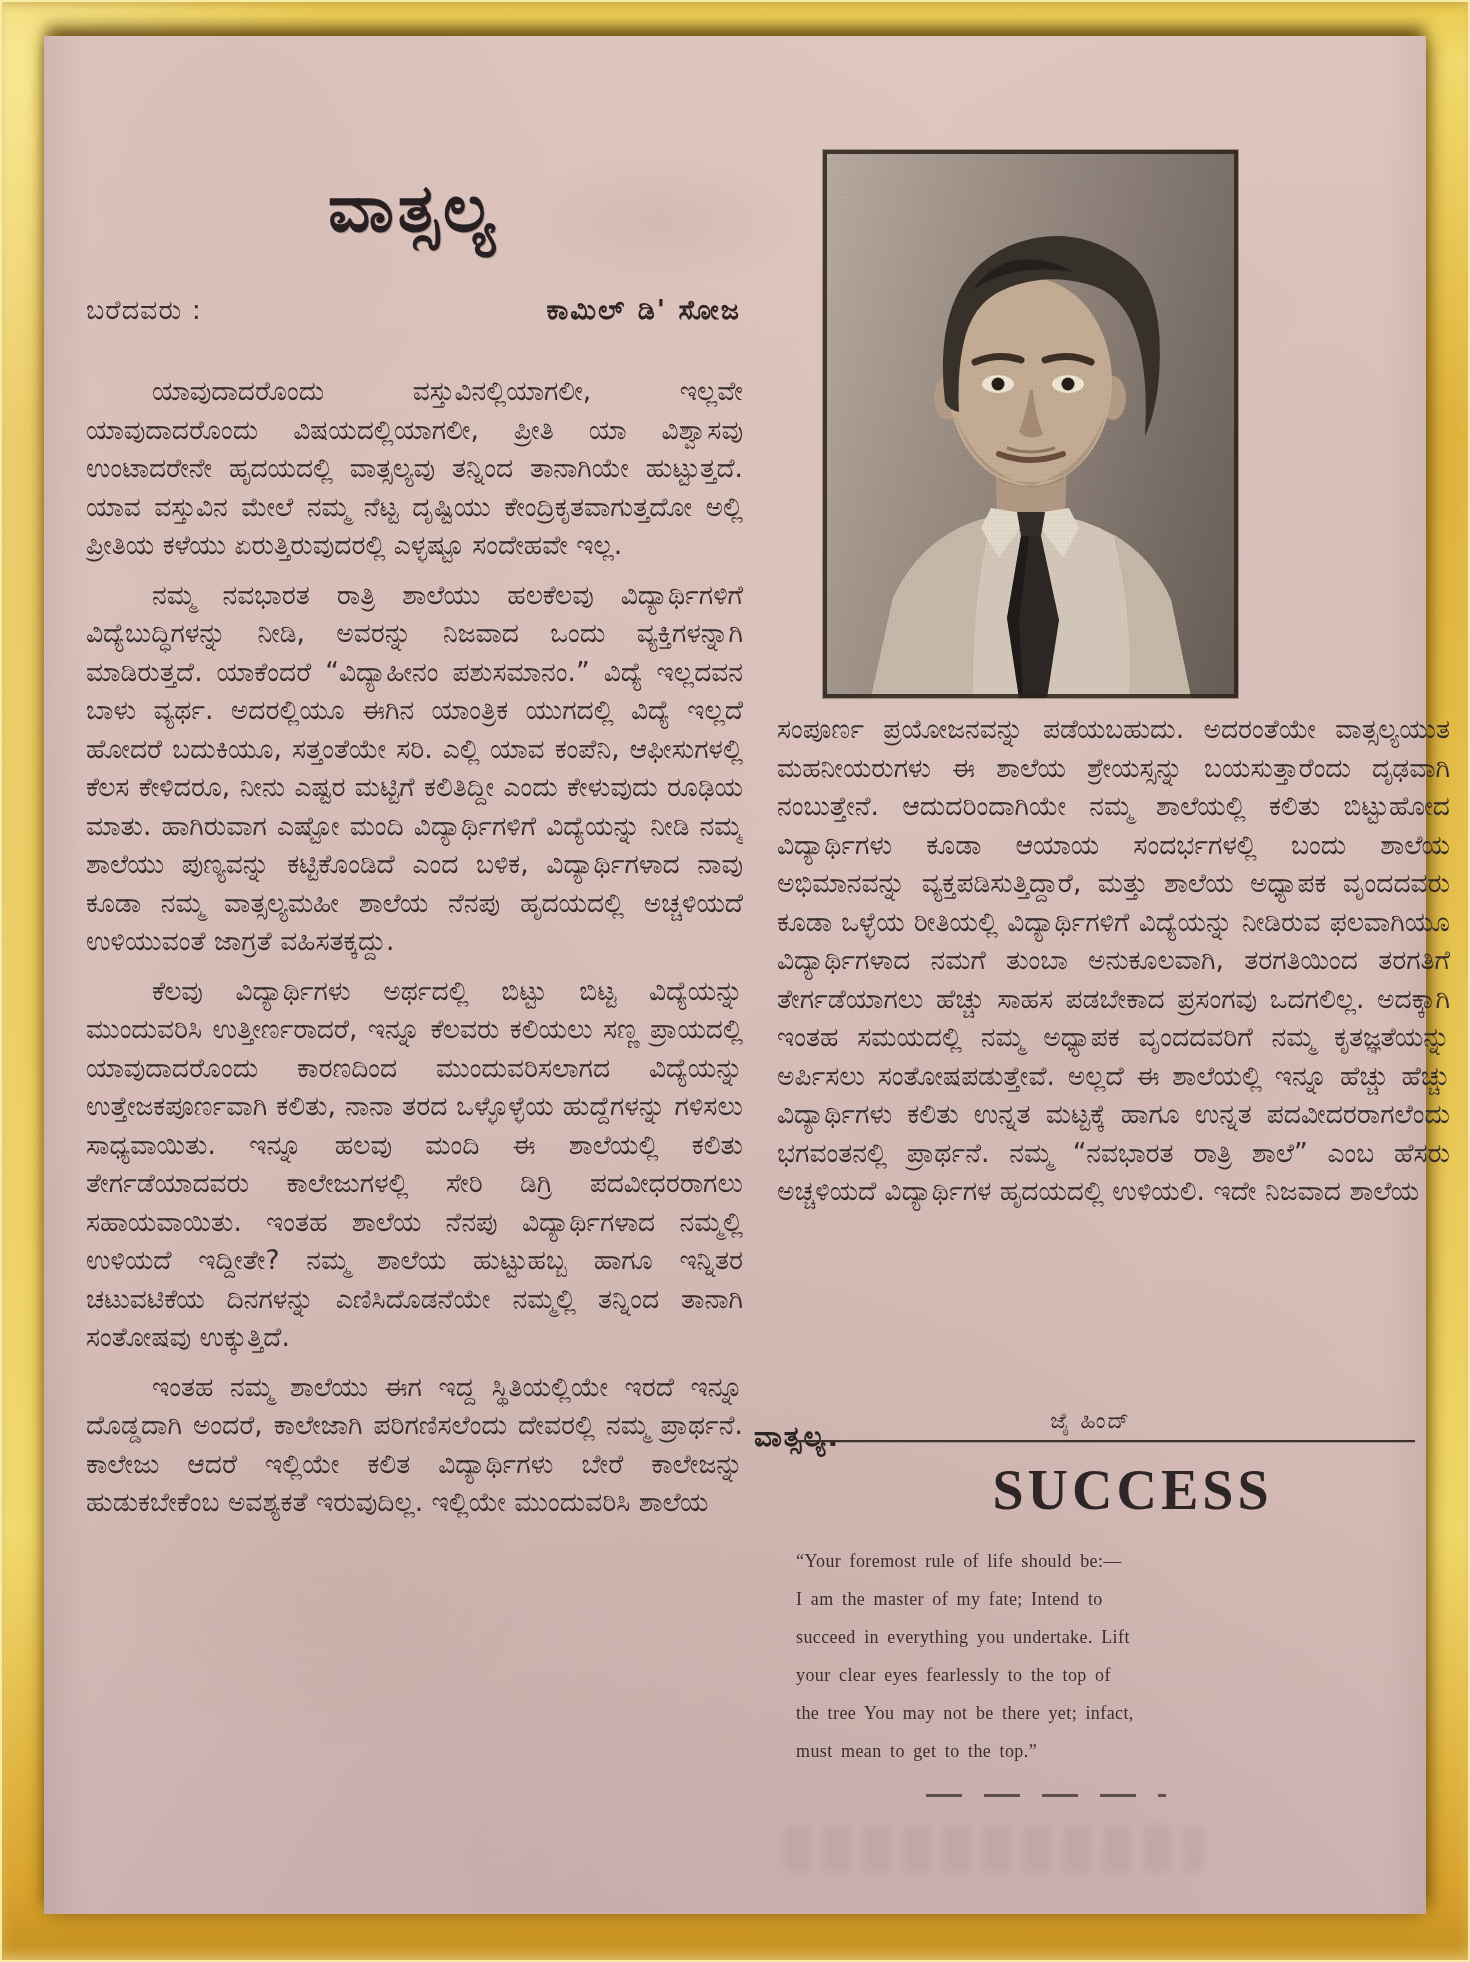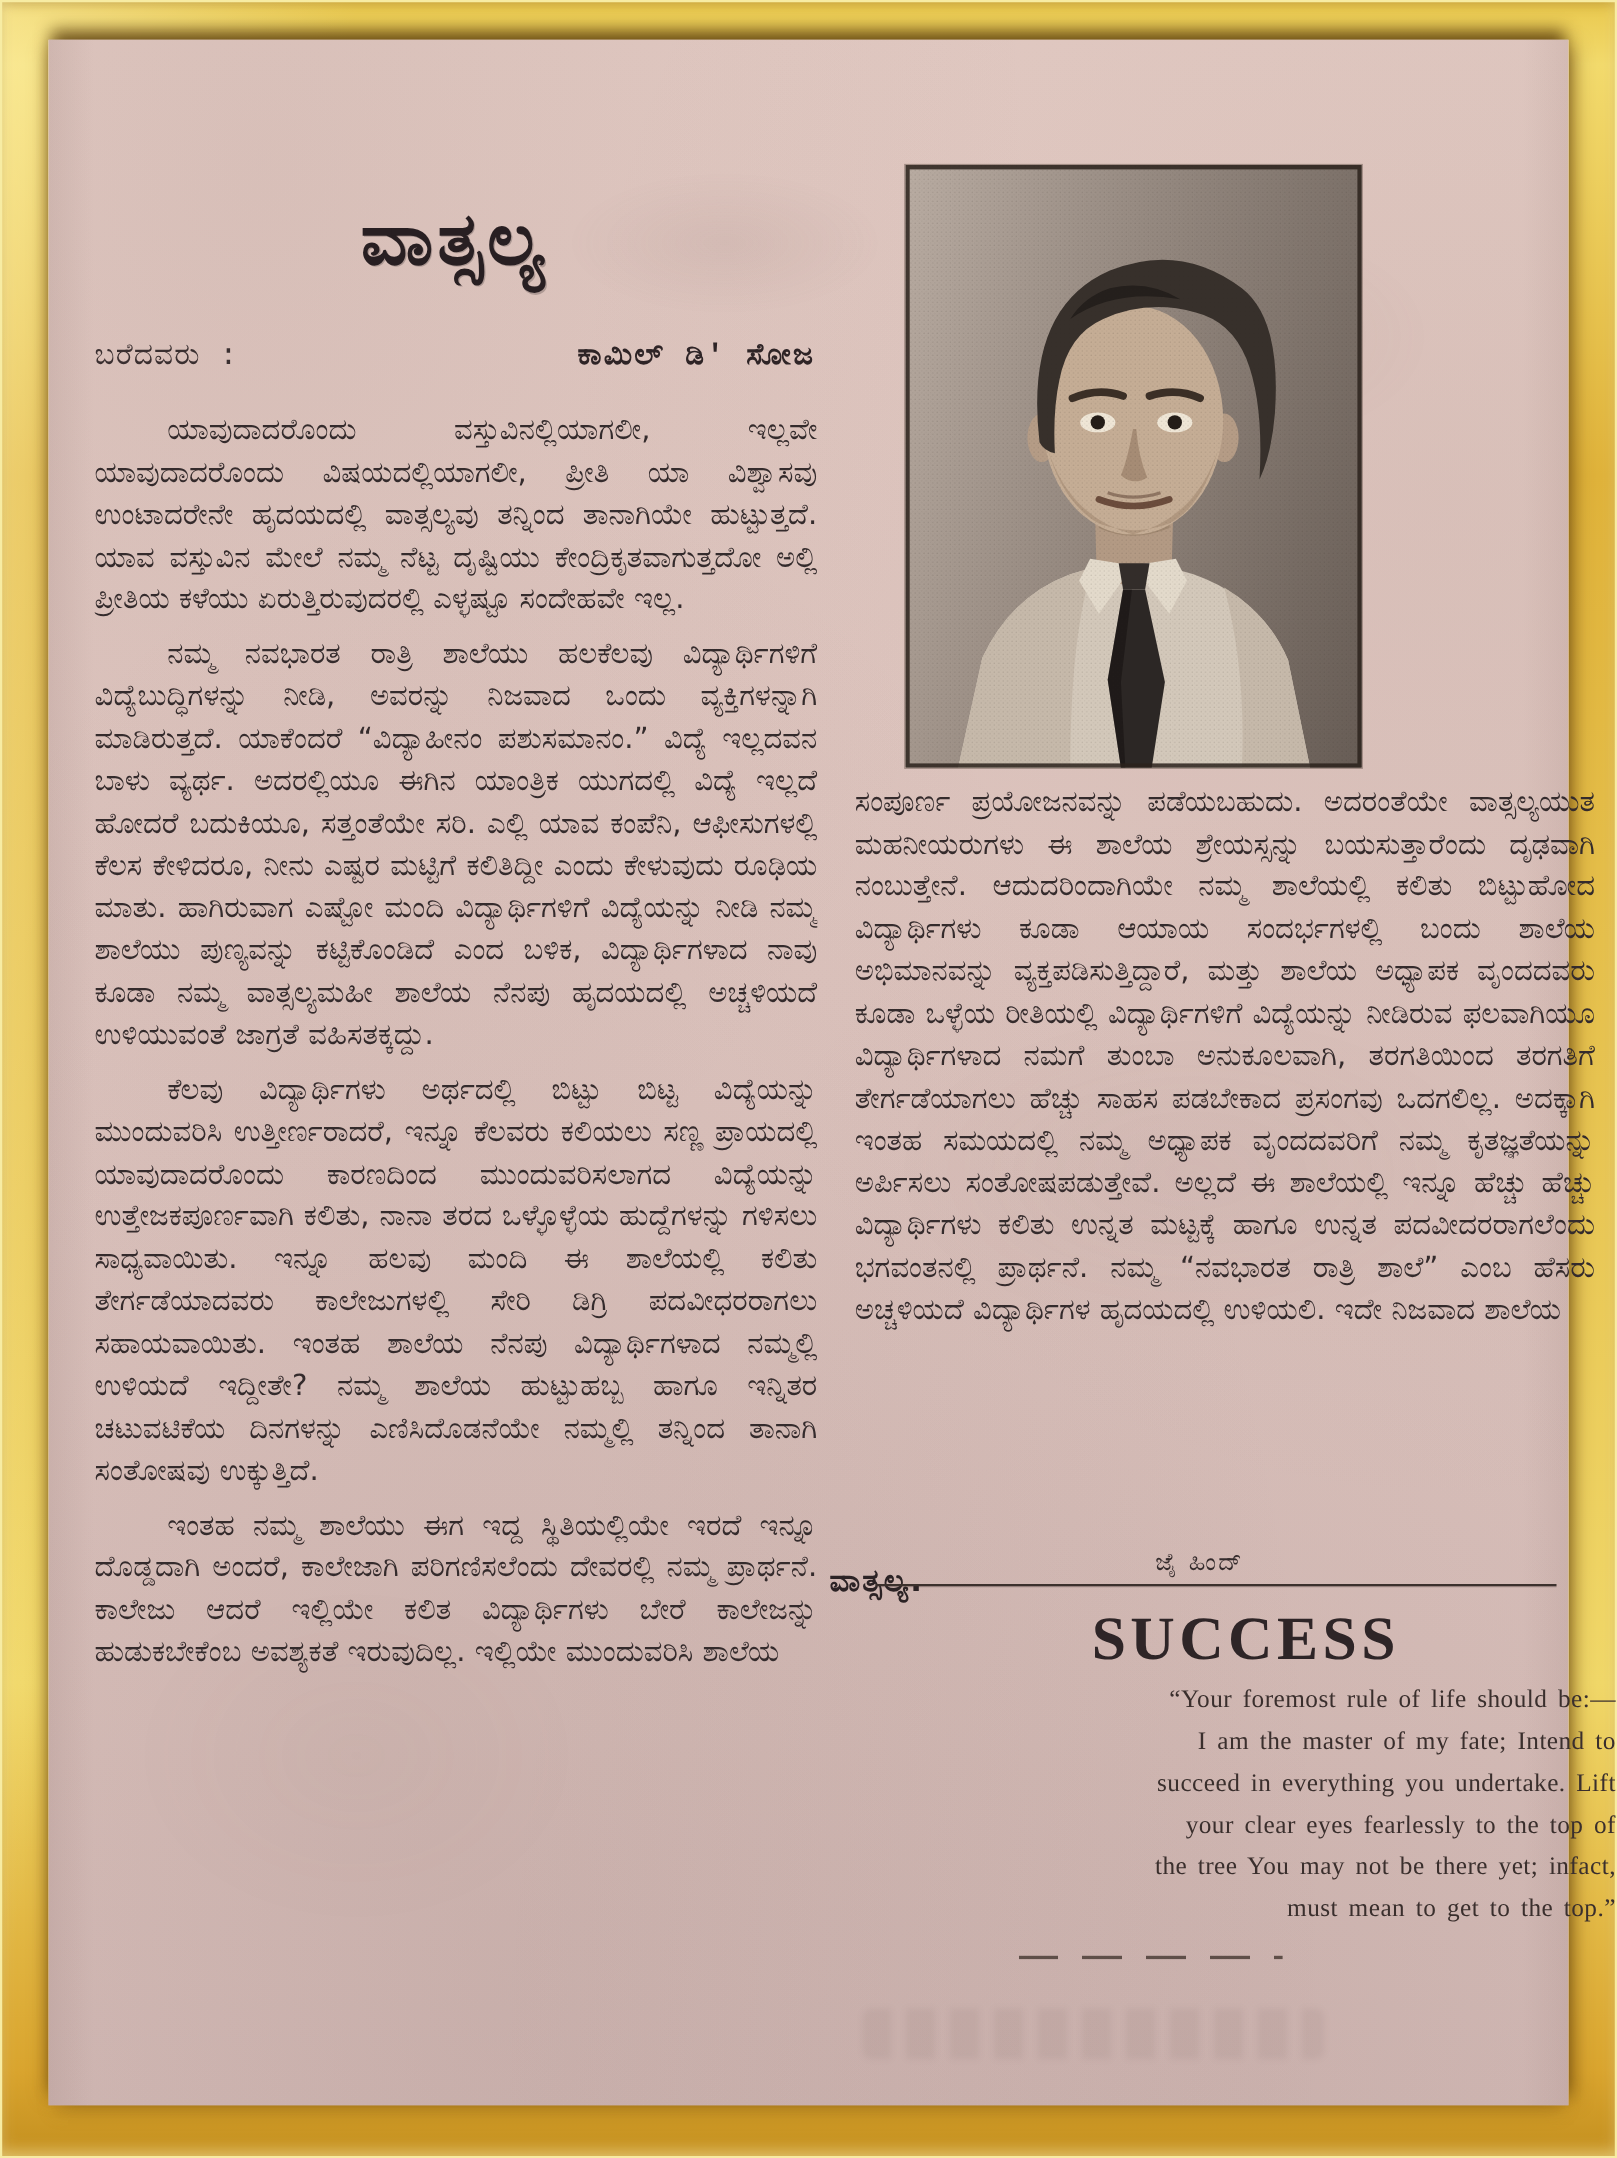--- a/index.html
+++ b/index.html
@@ -30,21 +30,21 @@
   
   .ghost{position:absolute;pointer-events:none;filter:blur(3px);opacity:.5;}
   .g1{left:470px;top:120px;width:290px;height:130px;background:radial-gradient(ellipse,rgba(125,95,92,.18),transparent 70%);}
   .g2{left:930px;top:170px;width:330px;height:200px;background:radial-gradient(ellipse,rgba(120,95,90,.12),transparent 70%);}
   .g3{left:760px;top:880px;width:560px;height:300px;background:radial-gradient(ellipse,rgba(118,92,88,.11),transparent 70%);}
   .g4{left:740px;top:1790px;width:420px;height:46px;
       background:repeating-linear-gradient(90deg,rgba(100,78,74,.16) 0 26px,rgba(100,78,74,0) 26px 40px);
       border-radius:8px;}
   .g5{left:70px;top:1400px;width:420px;height:320px;background:radial-gradient(ellipse,rgba(122,96,90,.08),transparent 70%);}
 
-  .masthead{position:absolute;left:42px;top:144px;width:655px;text-align:center;font-family:Liberation Mono, monospace;}
+  .masthead{position:absolute;left:42px;top:130px;width:655px;text-align:center;}
   .title{
     margin:0;font-size:66px;line-height:1.3;font-weight:bold;color:#281f22;
     letter-spacing:4px;text-shadow:1px 1px 0 rgba(40,30,30,.25);
   }
   .byline{margin-top:42px;font-size:27px;color:#3a2f30;display:flex;justify-content:space-between;gap:34px;}
   .byline .label{letter-spacing:1px;}
   .byline .author{font-weight:bold;letter-spacing:2px;color:#2e2426;}
 
   .col-left{
     position:absolute;left:42px;top:336px;width:657px;height:1480px;overflow:hidden;
@@ -72,22 +72,22 @@
     font-size:22px;letter-spacing:2px;color:#342b2c;
   }
 
   .success{position:absolute;left:752px;top:1404px;width:673px;font-family:"Liberation Serif",serif;}
   .success .rule{height:0;border:0;border-top:2px solid #3c312d;width:92%;margin:0;
     box-shadow:0 1px 0 rgba(60,49,45,.25);}
   .success h2{
     margin:16px 0 0 0;text-align:center;font-size:56px;letter-spacing:4px;
     color:#2e2527;font-weight:bold;word-spacing:6px;
   }
-  .quote{margin-top:4px;font-size:23px;line-height:38px;color:#3a2f2d;
-    letter-spacing:.4px;word-spacing:3.5px;text-align:right;}
+  .quote{margin-top:20px;font-size:18px;line-height:38px;color:#3a2f2d;
+    letter-spacing:.4px;word-spacing:3.5px;}
   .quote span{display:block;}
   .dash-divider{
     margin:24px 0 0 130px;width:240px;height:3px;
     background:repeating-linear-gradient(90deg,#43362f 0 36px,transparent 36px 58px);
     opacity:.8;
   }
 </style>
 </head>
 <body>
 

